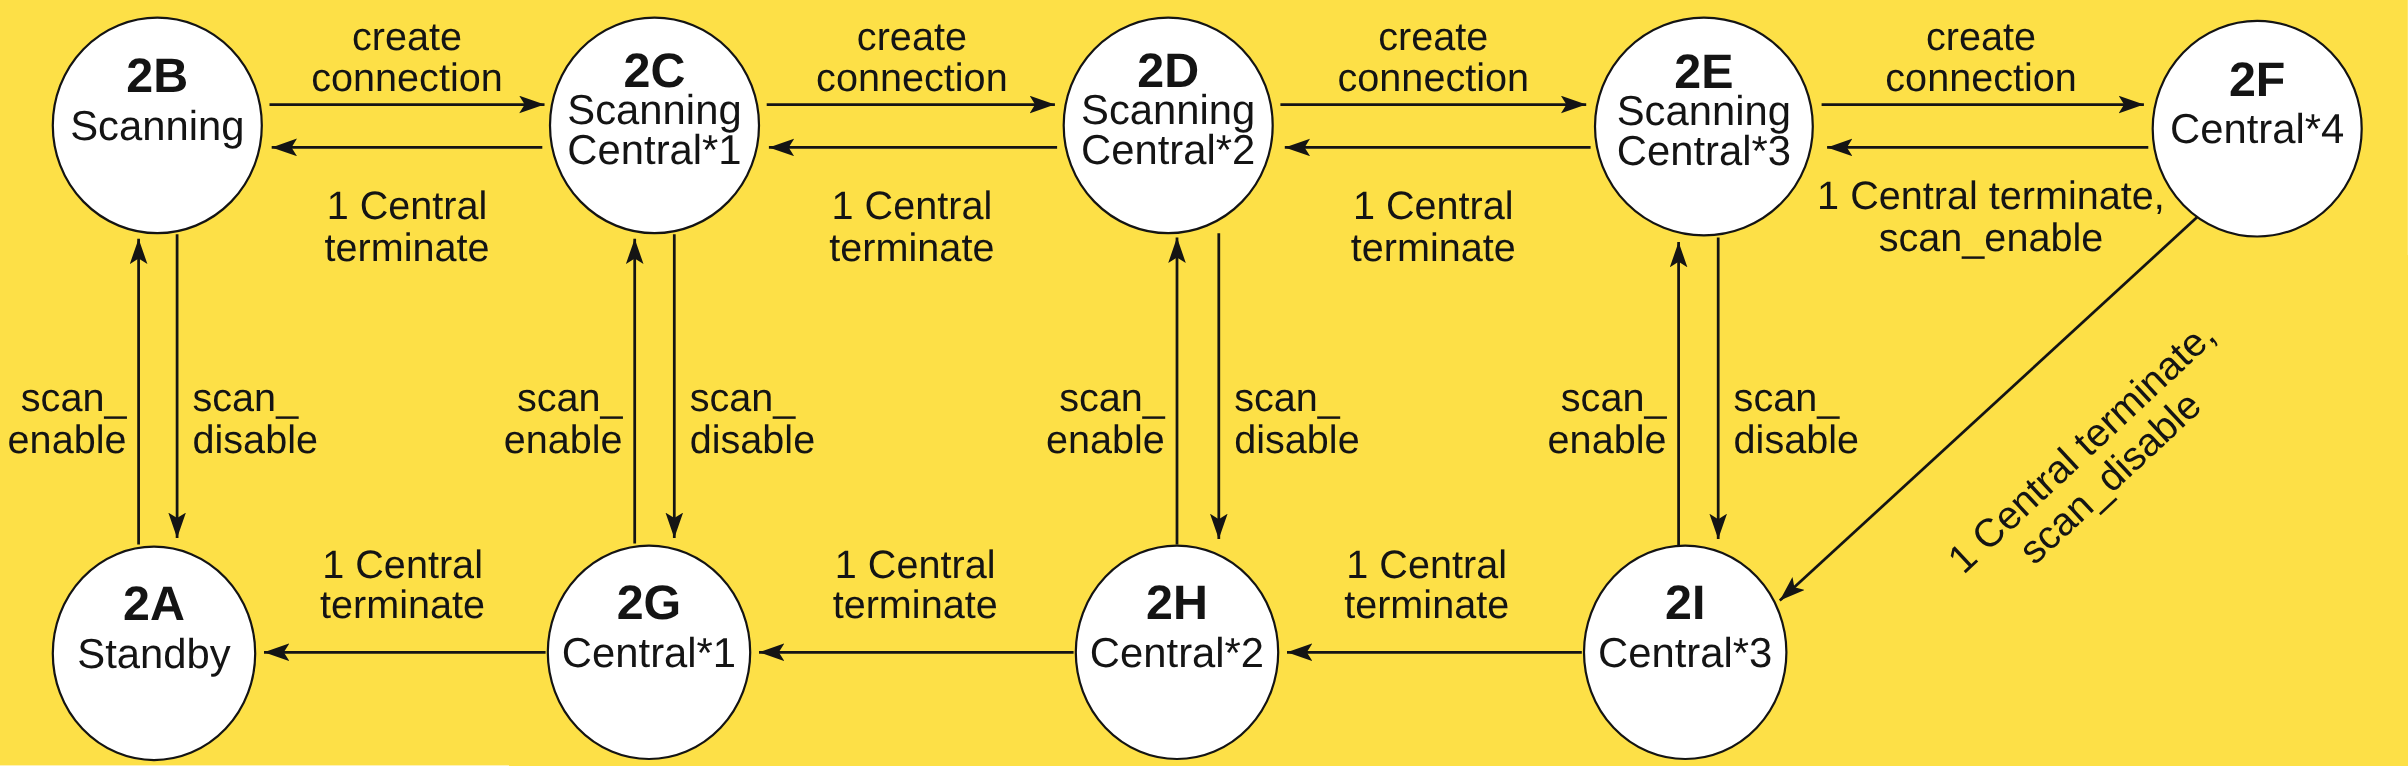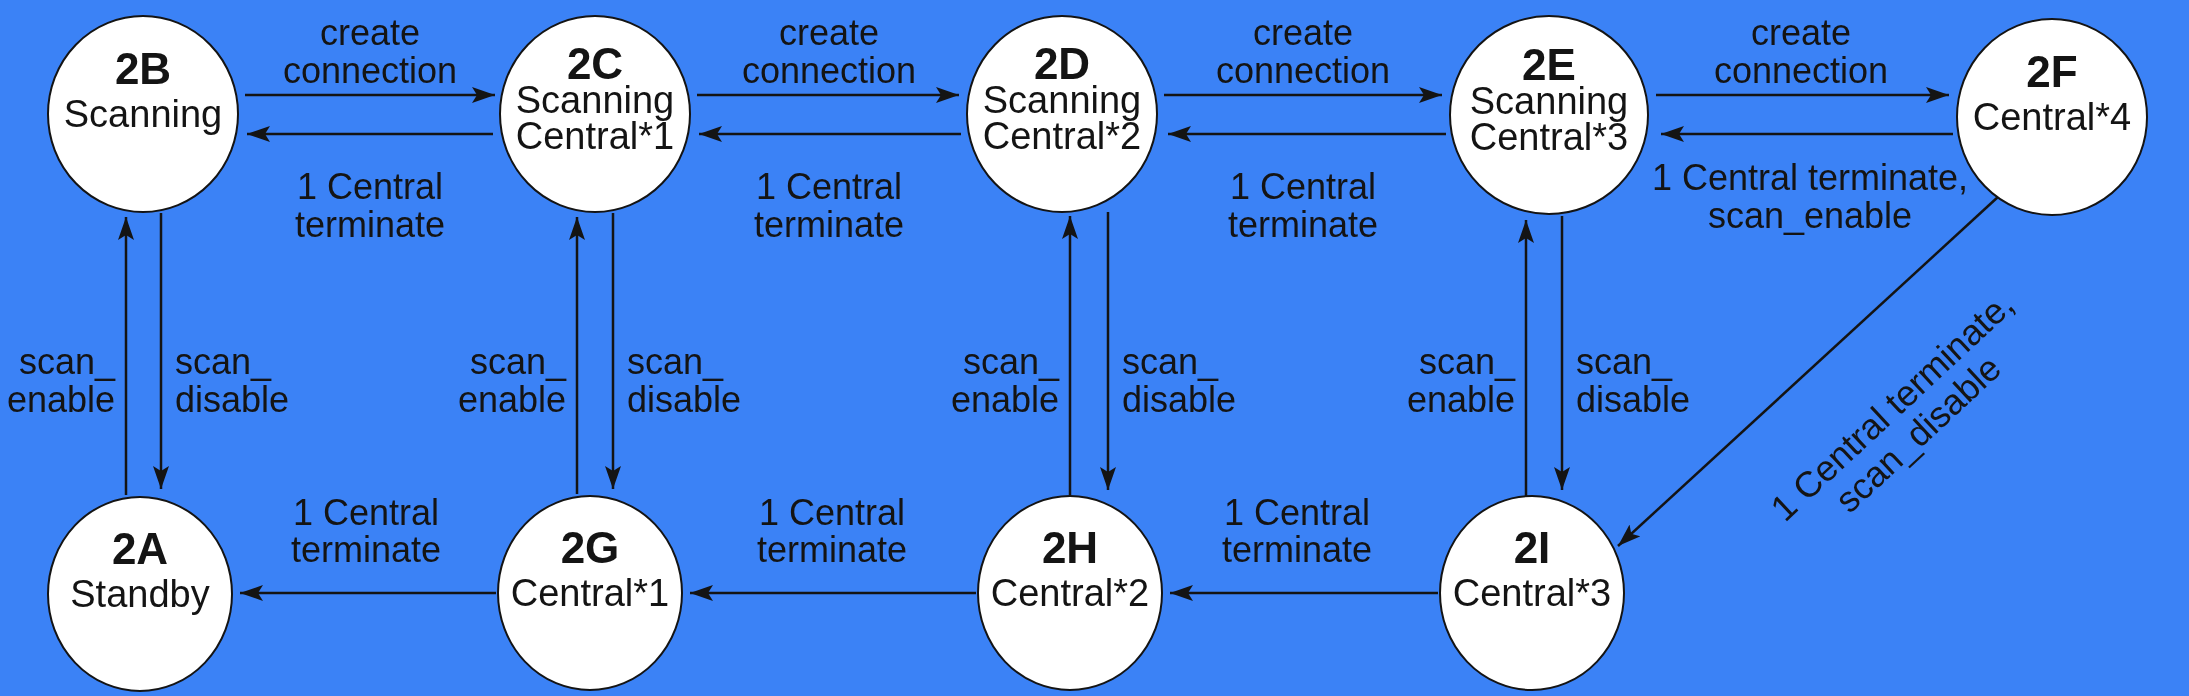--- a/index.html
+++ b/index.html
@@ -1,20 +1,20 @@
 <!DOCTYPE html>
 <html><head>
 <meta charset="utf-8">
 <style>
   html, body { margin: 0; padding: 0; background: #ffffff; }
   .canvas {
     position: relative;
     width: 2189px;
     height: 696px;
-    background: #3b82f6;
+    background: #fde047;
     font-family: "Liberation Sans", sans-serif;
   }
   svg text {
     fill: #141414;
     font-family: "Liberation Sans", sans-serif;
   }
   .state-name { font-size: 44px; font-weight: bold; }
   .state-sub  { font-size: 38px; }
   .edge-label { font-size: 36px; }
   .edge-line  { stroke: #141414; stroke-width: 2.5; fill: none; }

